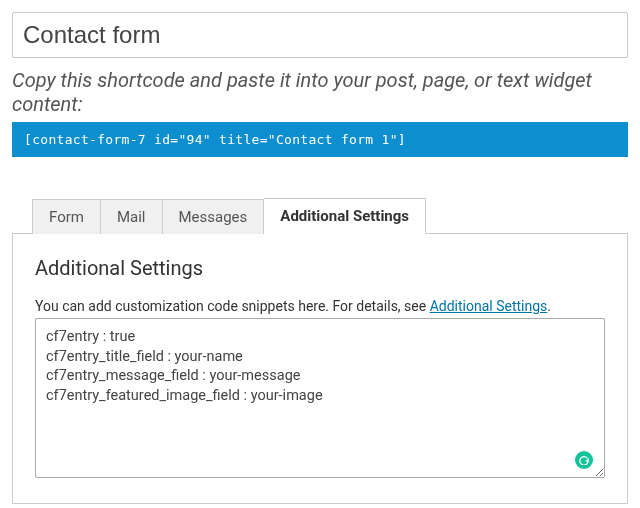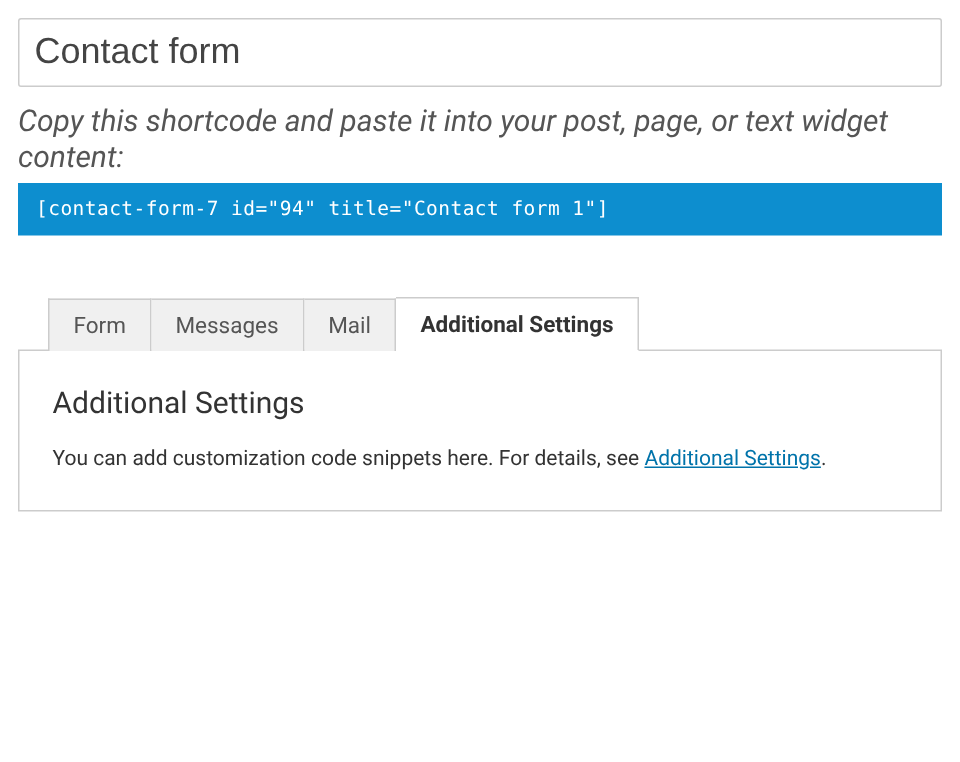--- a/index.html
+++ b/index.html
@@ -123,29 +123,41 @@
 
 <input type="text" class="title-input" value="Contact form" style="">
 
 <p class="help-line">Copy this shortcode and paste it into your post, page, or text widget content:</p>
 
 <div class="shortcode-box">[contact-form-7 id="94" title="Contact form 1"]</div>
 
 <div class="tabs-wrap">
   <div class="tab-row">
     <div class="tab">Form</div>
+    <div class="tab">Mail</div>
     <div class="tab">Messages</div>
-    <div class="tab">Mail</div>
     <div class="tab active">Additional Settings</div>
   </div>
 
   <div class="tab-panel">
     <h2 class="panel-heading">Additional Settings</h2>
 
     <p class="panel-desc">
       <span>You can add customization code snippets here. For details, see </span><a href="#">Additional Settings</a><span>.</span>
     </p>
 
+    <div class="code-area-wrap">
+      <textarea class="code-area" style="">cf7entry : true
+cf7entry_title_field : your-name
+cf7entry_message_field : your-message
+cf7entry_featured_image_field : your-image</textarea>
+      <div class="grammarly-badge">
+        <svg viewBox="0 0 24 24" fill="none" stroke="#fff" stroke-width="3">
+          <path d="M20 8 A10 10 0 1 0 22 14"></path>
+          <path d="M16 14 L22 14 L22 8"></path>
+        </svg>
+      </div>
+    </div>
   </div>
 </div>
 
 
 
 
 </body></html>

